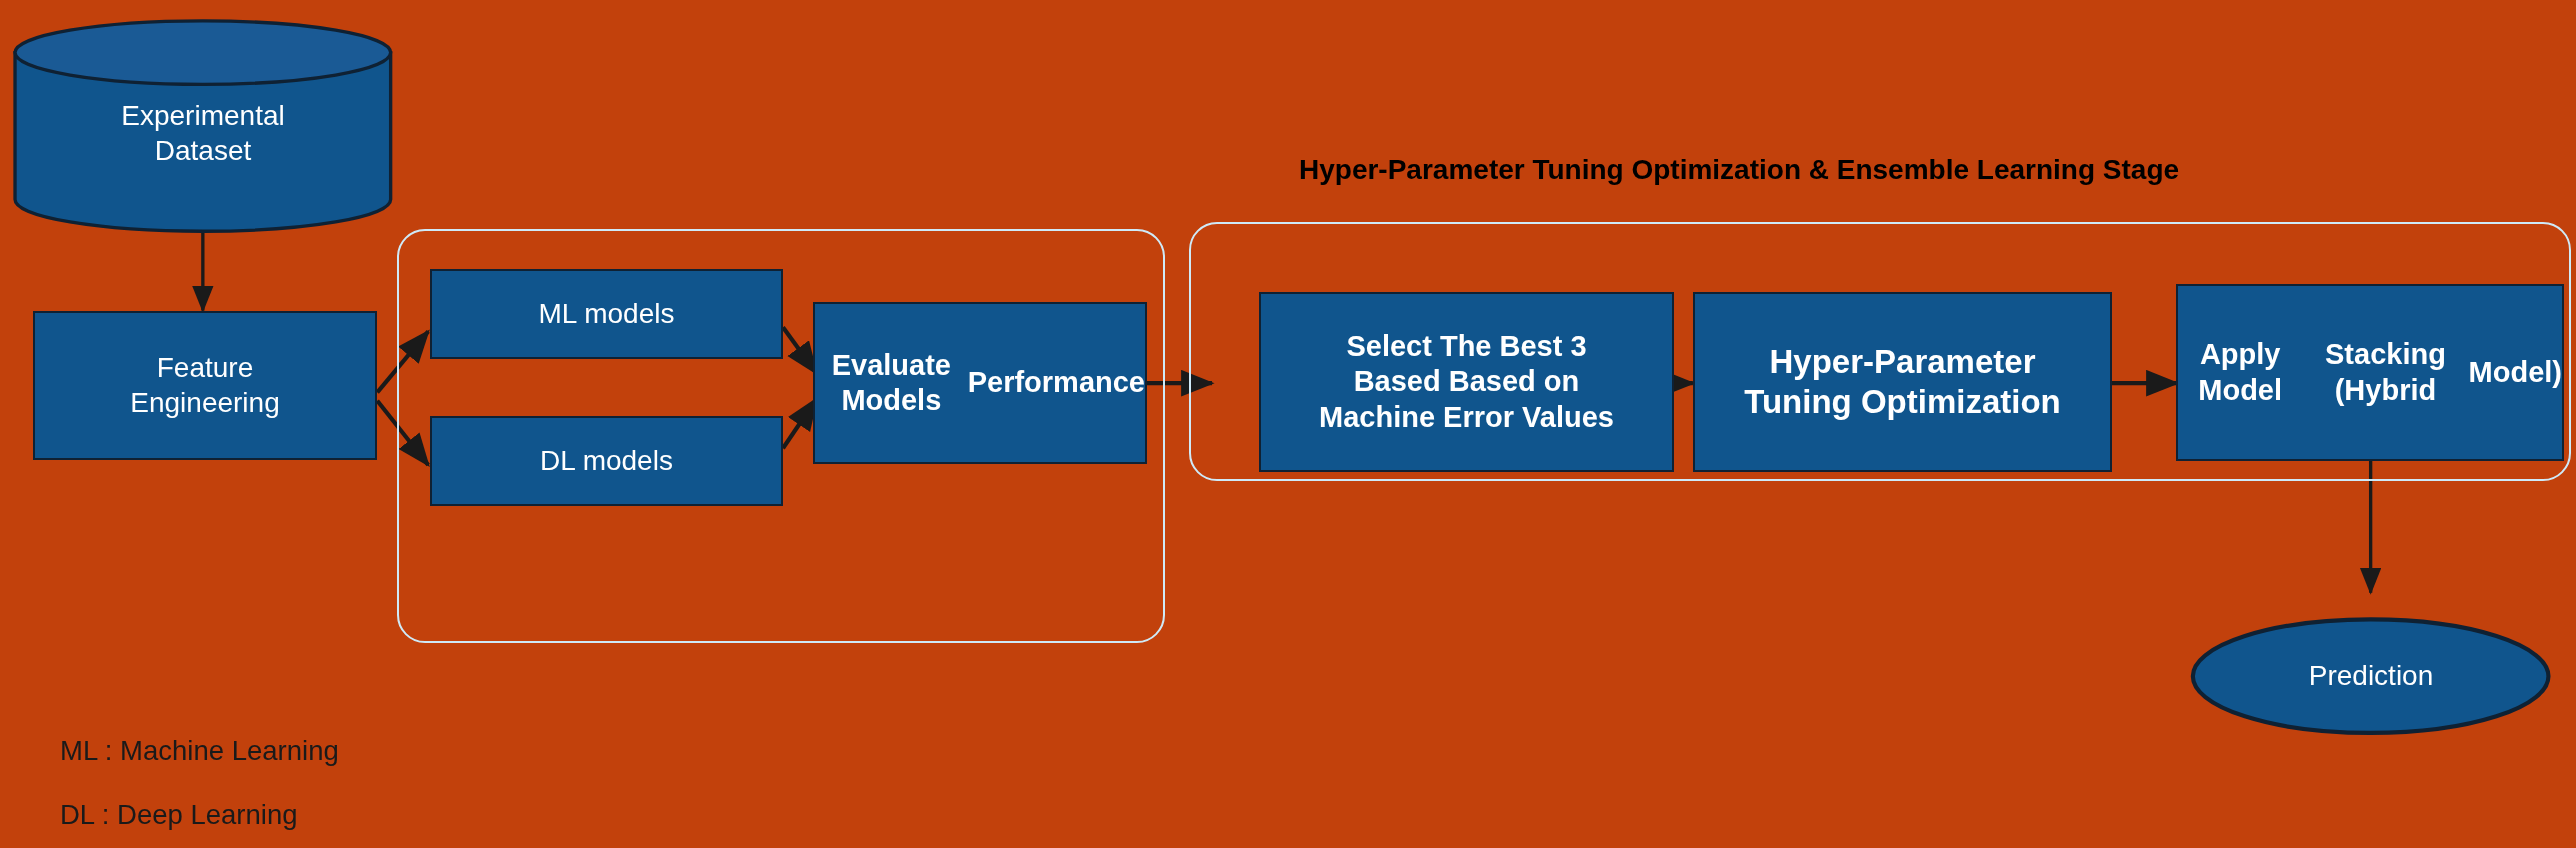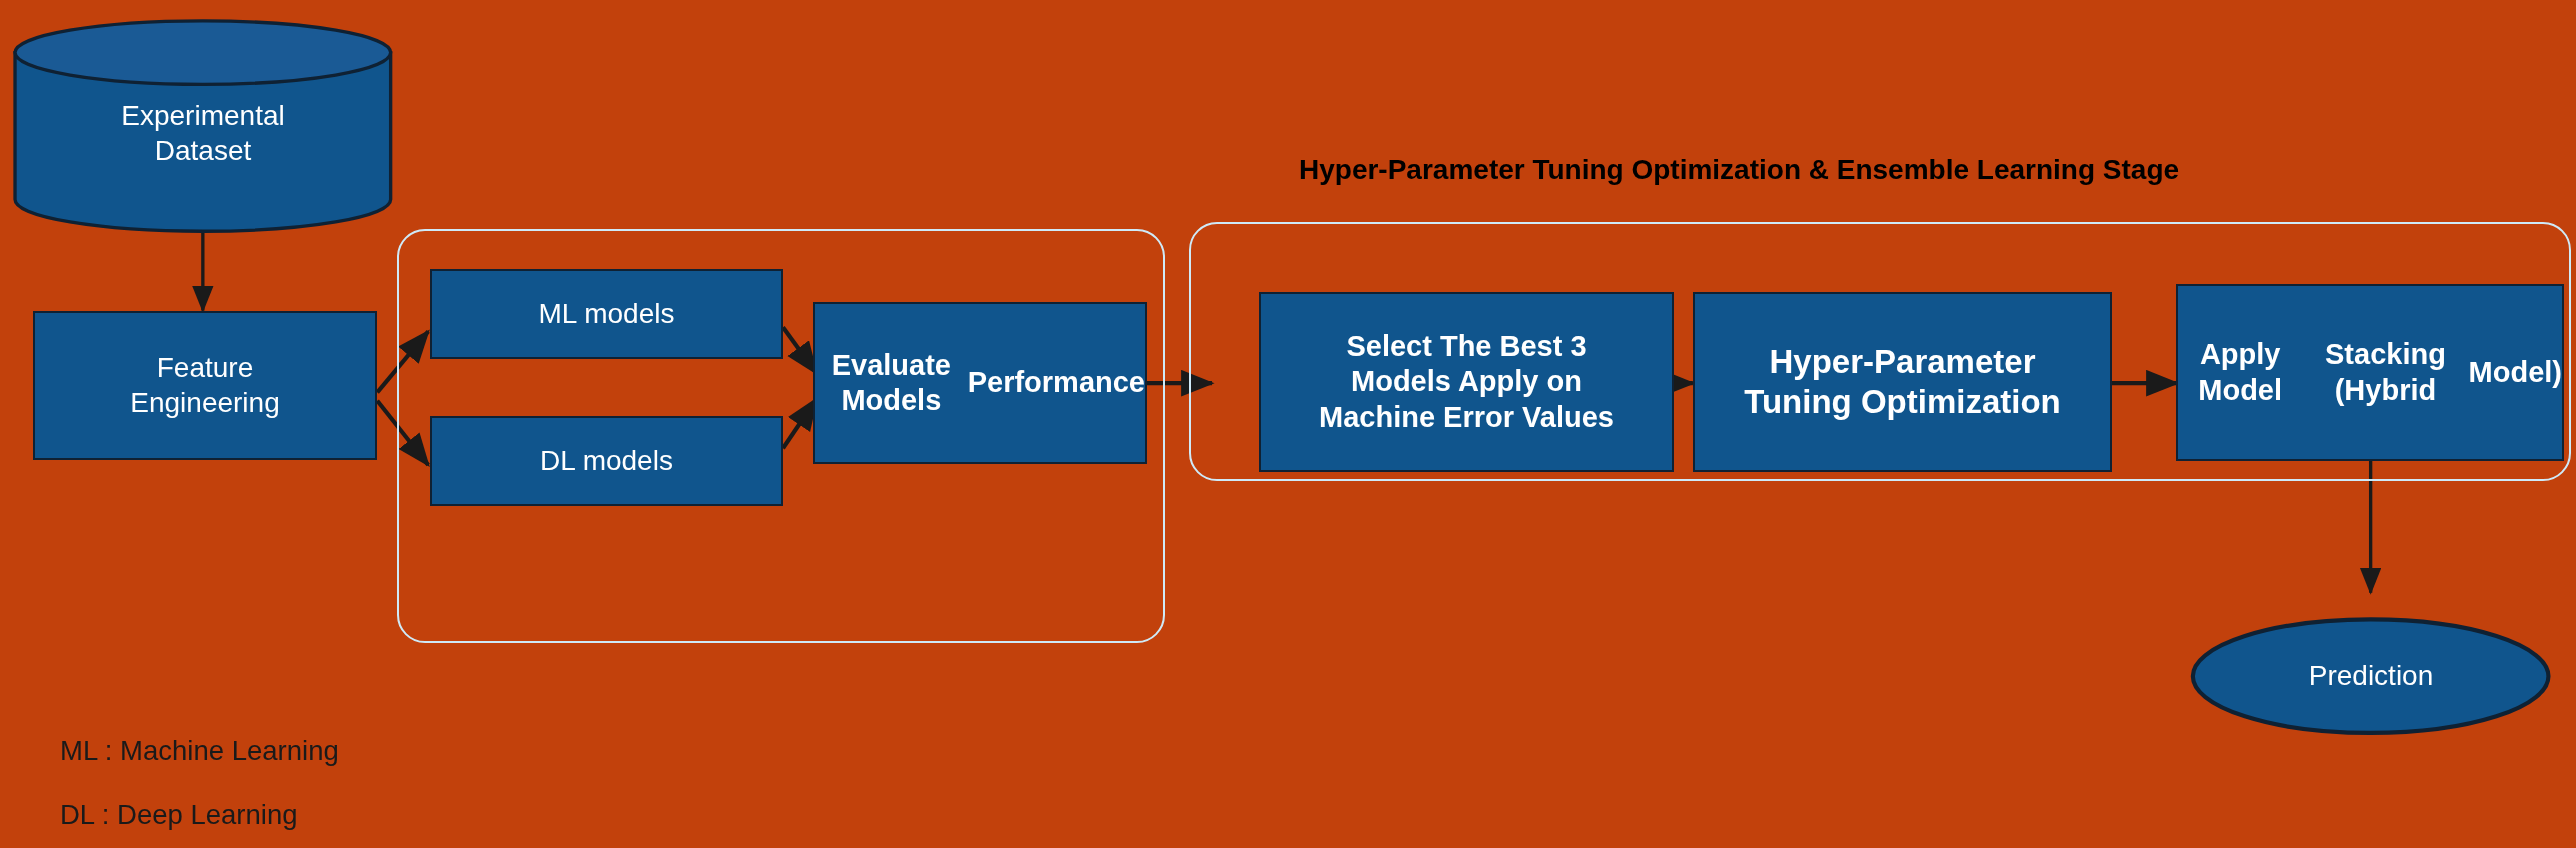--- a/index.html
+++ b/index.html
@@ -121,21 +121,21 @@
     <span>Evaluate Models</span>
     <span>Performance</span>
   </div>
 
   <div class="stage-box" style="left:1189px; top:222px; width:1382px; height:259px;"></div>
 
   <div class="stage-title" style="left:1299px; top:154px; font-size:28px;">Hyper-Parameter Tuning Optimization &amp; Ensemble Learning Stage</div>
 
   <div class="node bold" style="left:1211px; top:292px; width:415px; height:180px; font-size:29px; flex-direction:column;margin-left:48px;">
     <span>Select The Best 3</span>
-    <span>Models Apply on</span>
+    <span>Based Based on</span>
     <span>Machine Error Values</span>
   </div>
 
   <div class="node bold" style="left:1693px; top:292px; width:419px; height:180px; font-size:33px; flex-direction:column;">
     <span>Hyper-Parameter</span>
     <span>Tuning Optimization</span>
   </div>
 
   <div class="node bold" style="left:2176px; top:284px; width:388px; height:177px; font-size:29px; flex-direction:row;">
     <span>Apply Model</span>

